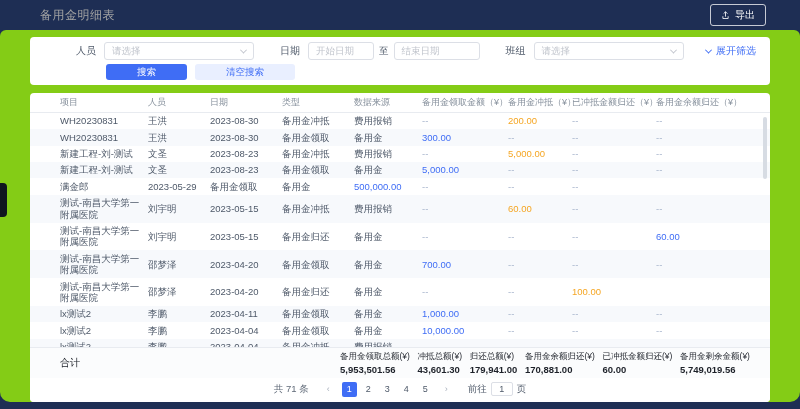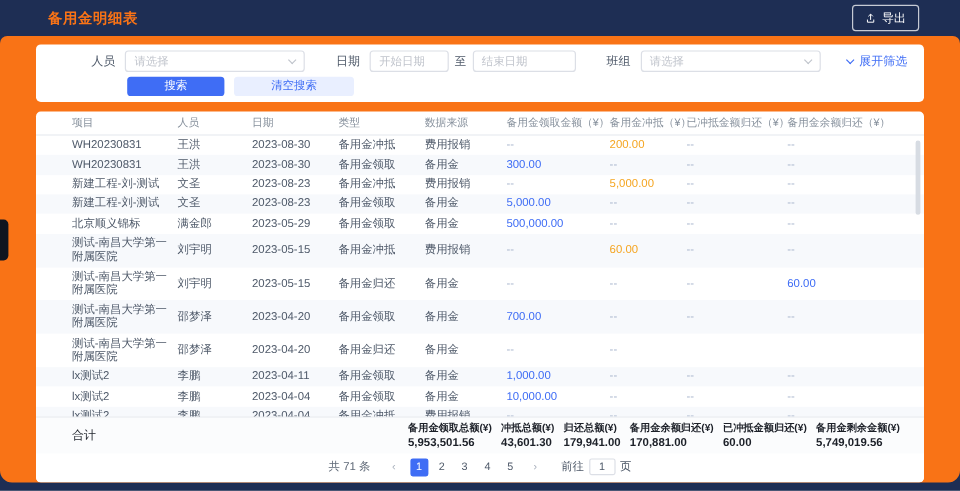--- a/index.html
+++ b/index.html
@@ -1,25 +1,25 @@
 <!DOCTYPE html>
 <html><head>
 <meta charset="utf-8">
 <style>
   *{box-sizing:border-box;margin:0;padding:0}
   html,body{width:800px;height:409px}
   body{background:#1e2e54;font-family:"Liberation Sans","DejaVu Sans",sans-serif;overflow:hidden;position:relative}
 
   
   .topbar{height:30px;display:flex;align-items:center;justify-content:space-between;padding:0 34px 0 40px}
-  .title{color:#f97316;font-size:12px;font-weight:bold;letter-spacing:.5px}
+  .title{color:#a3a3a3;font-size:12px;font-weight:normal;letter-spacing:.5px}
   .export-btn{display:flex;align-items:center;gap:5px;color:#fff;font-size:10px;border:1px solid rgba(255,255,255,.75);border-radius:3px;padding:3px 10px;background:transparent;cursor:pointer;font-family:Liberation Mono, monospace}
 
   
-  .page{position:absolute;top:30px;left:0;right:0;bottom:7px;background:#f97316;border-radius:6px 6px 10px 10px;overflow:hidden}
+  .page{position:absolute;top:30px;left:0;right:0;bottom:7px;background:#84cc16;border-radius:6px 6px 10px 10px;overflow:hidden}
   .card{background:#fff;border-radius:4px;margin:0 30px}
 
   
   .filter-card{margin-top:7px;padding:5px 14px}
   .filters{display:flex;align-items:center}
   .f-item{display:flex;align-items:center}
   .f-label{font-size:10px;color:#4e5969;margin-right:8px;white-space:nowrap}
   .inp{height:18px;border:1px solid #dcdfe6;border-radius:3px;display:flex;align-items:center;justify-content:space-between;padding:0 7px;font-size:9.5px;color:#c0c4cc;background:#fff;cursor:pointer}
   .chev{width:5px;height:5px;border-right:1.2px solid #c0c4cc;border-bottom:1.2px solid #c0c4cc;transform:rotate(45deg) translate(-1px,-1px);flex:0 0 auto}
   .chev.blue{border-color:#3f6df5}
@@ -42,21 +42,21 @@
   .c-blue{color:#3f6df5}
   .c-orange{color:#f5a623}
   .c-dash{color:#a7b4cc}
   .scrollbar{position:absolute;right:3px;top:24px;width:4px;height:62px;background:#d7dce3;border-radius:2px;cursor:pointer}
 
   
   .summary{display:flex;align-items:center;padding:3px 20px 3px 30px;background:#fbfcfd;border-top:1px solid #e8ebf0}
   .sum-total{flex:0 0 280px;font-size:10px;font-weight:normal;color:#1d2129}
   .sum-items{flex:1;display:flex;justify-content:space-between}
   .sum-item{display:flex;flex-direction:column;gap:1px}
-  .sum-label{font-size:8.5px;font-weight:bold;color:#1d2129;white-space:nowrap}
+  .sum-label{font-size:8.5px;font-weight:normal;color:#1d2129;white-space:nowrap}
   .sum-value{font-size:9.5px;font-weight:bold;color:#1d2129;white-space:nowrap}
 
   
   .pager{display:flex;align-items:center;justify-content:center;gap:6px;padding:4px 0 5px;font-size:9.5px;color:#4e5969;background:#fff}
   .total-count{margin-right:6px;color:#606a78}
   .page-list{display:flex;gap:4px}
   .pg{min-width:15px;height:15px;line-height:15px;text-align:center;border-radius:2px;color:#4e5969;cursor:pointer;font-size:9px}
   .pg.active{background:#3f6df5;color:#fff}
   .pg.arrow{color:#a8b0bc}
   .goto{display:flex;align-items:flex-end;gap:4px;margin-left:8px}
@@ -168,21 +168,20 @@
           <div class="tcell">文圣</div>
           <div class="tcell">2023-08-23</div>
           <div class="tcell">备用金领取</div>
           <div class="tcell">备用金</div>
           <div class="tcell c-blue">5,000.00</div>
           <div class="tcell c-dash">--</div>
           <div class="tcell c-dash">--</div>
           <div class="tcell c-dash">--</div>
         </div>
         <div class="trow">
-          <div class="tcell">北京顺义锦标</div>
           <div class="tcell">满金郎</div>
           <div class="tcell">2023-05-29</div>
           <div class="tcell">备用金领取</div>
           <div class="tcell">备用金</div>
           <div class="tcell c-blue">500,000.00</div>
           <div class="tcell c-dash">--</div>
           <div class="tcell c-dash">--</div>
           <div class="tcell c-dash">--</div>
         </div>
         <div class="trow">
@@ -219,20 +218,21 @@
           <div class="tcell c-dash">--</div>
         </div>
         <div class="trow">
           <div class="tcell">测试-南昌大学第一附属医院</div>
           <div class="tcell">邵梦泽</div>
           <div class="tcell">2023-04-20</div>
           <div class="tcell">备用金归还</div>
           <div class="tcell">备用金</div>
           <div class="tcell c-dash">--</div>
           <div class="tcell c-dash">--</div>
+          <div class="tcell c-orange">100.00</div>
         </div>
         <div class="trow">
           <div class="tcell">lx测试2</div>
           <div class="tcell">李鹏</div>
           <div class="tcell">2023-04-11</div>
           <div class="tcell">备用金领取</div>
           <div class="tcell">备用金</div>
           <div class="tcell c-blue">1,000.00</div>
           <div class="tcell c-dash">--</div>
           <div class="tcell c-dash">--</div>

